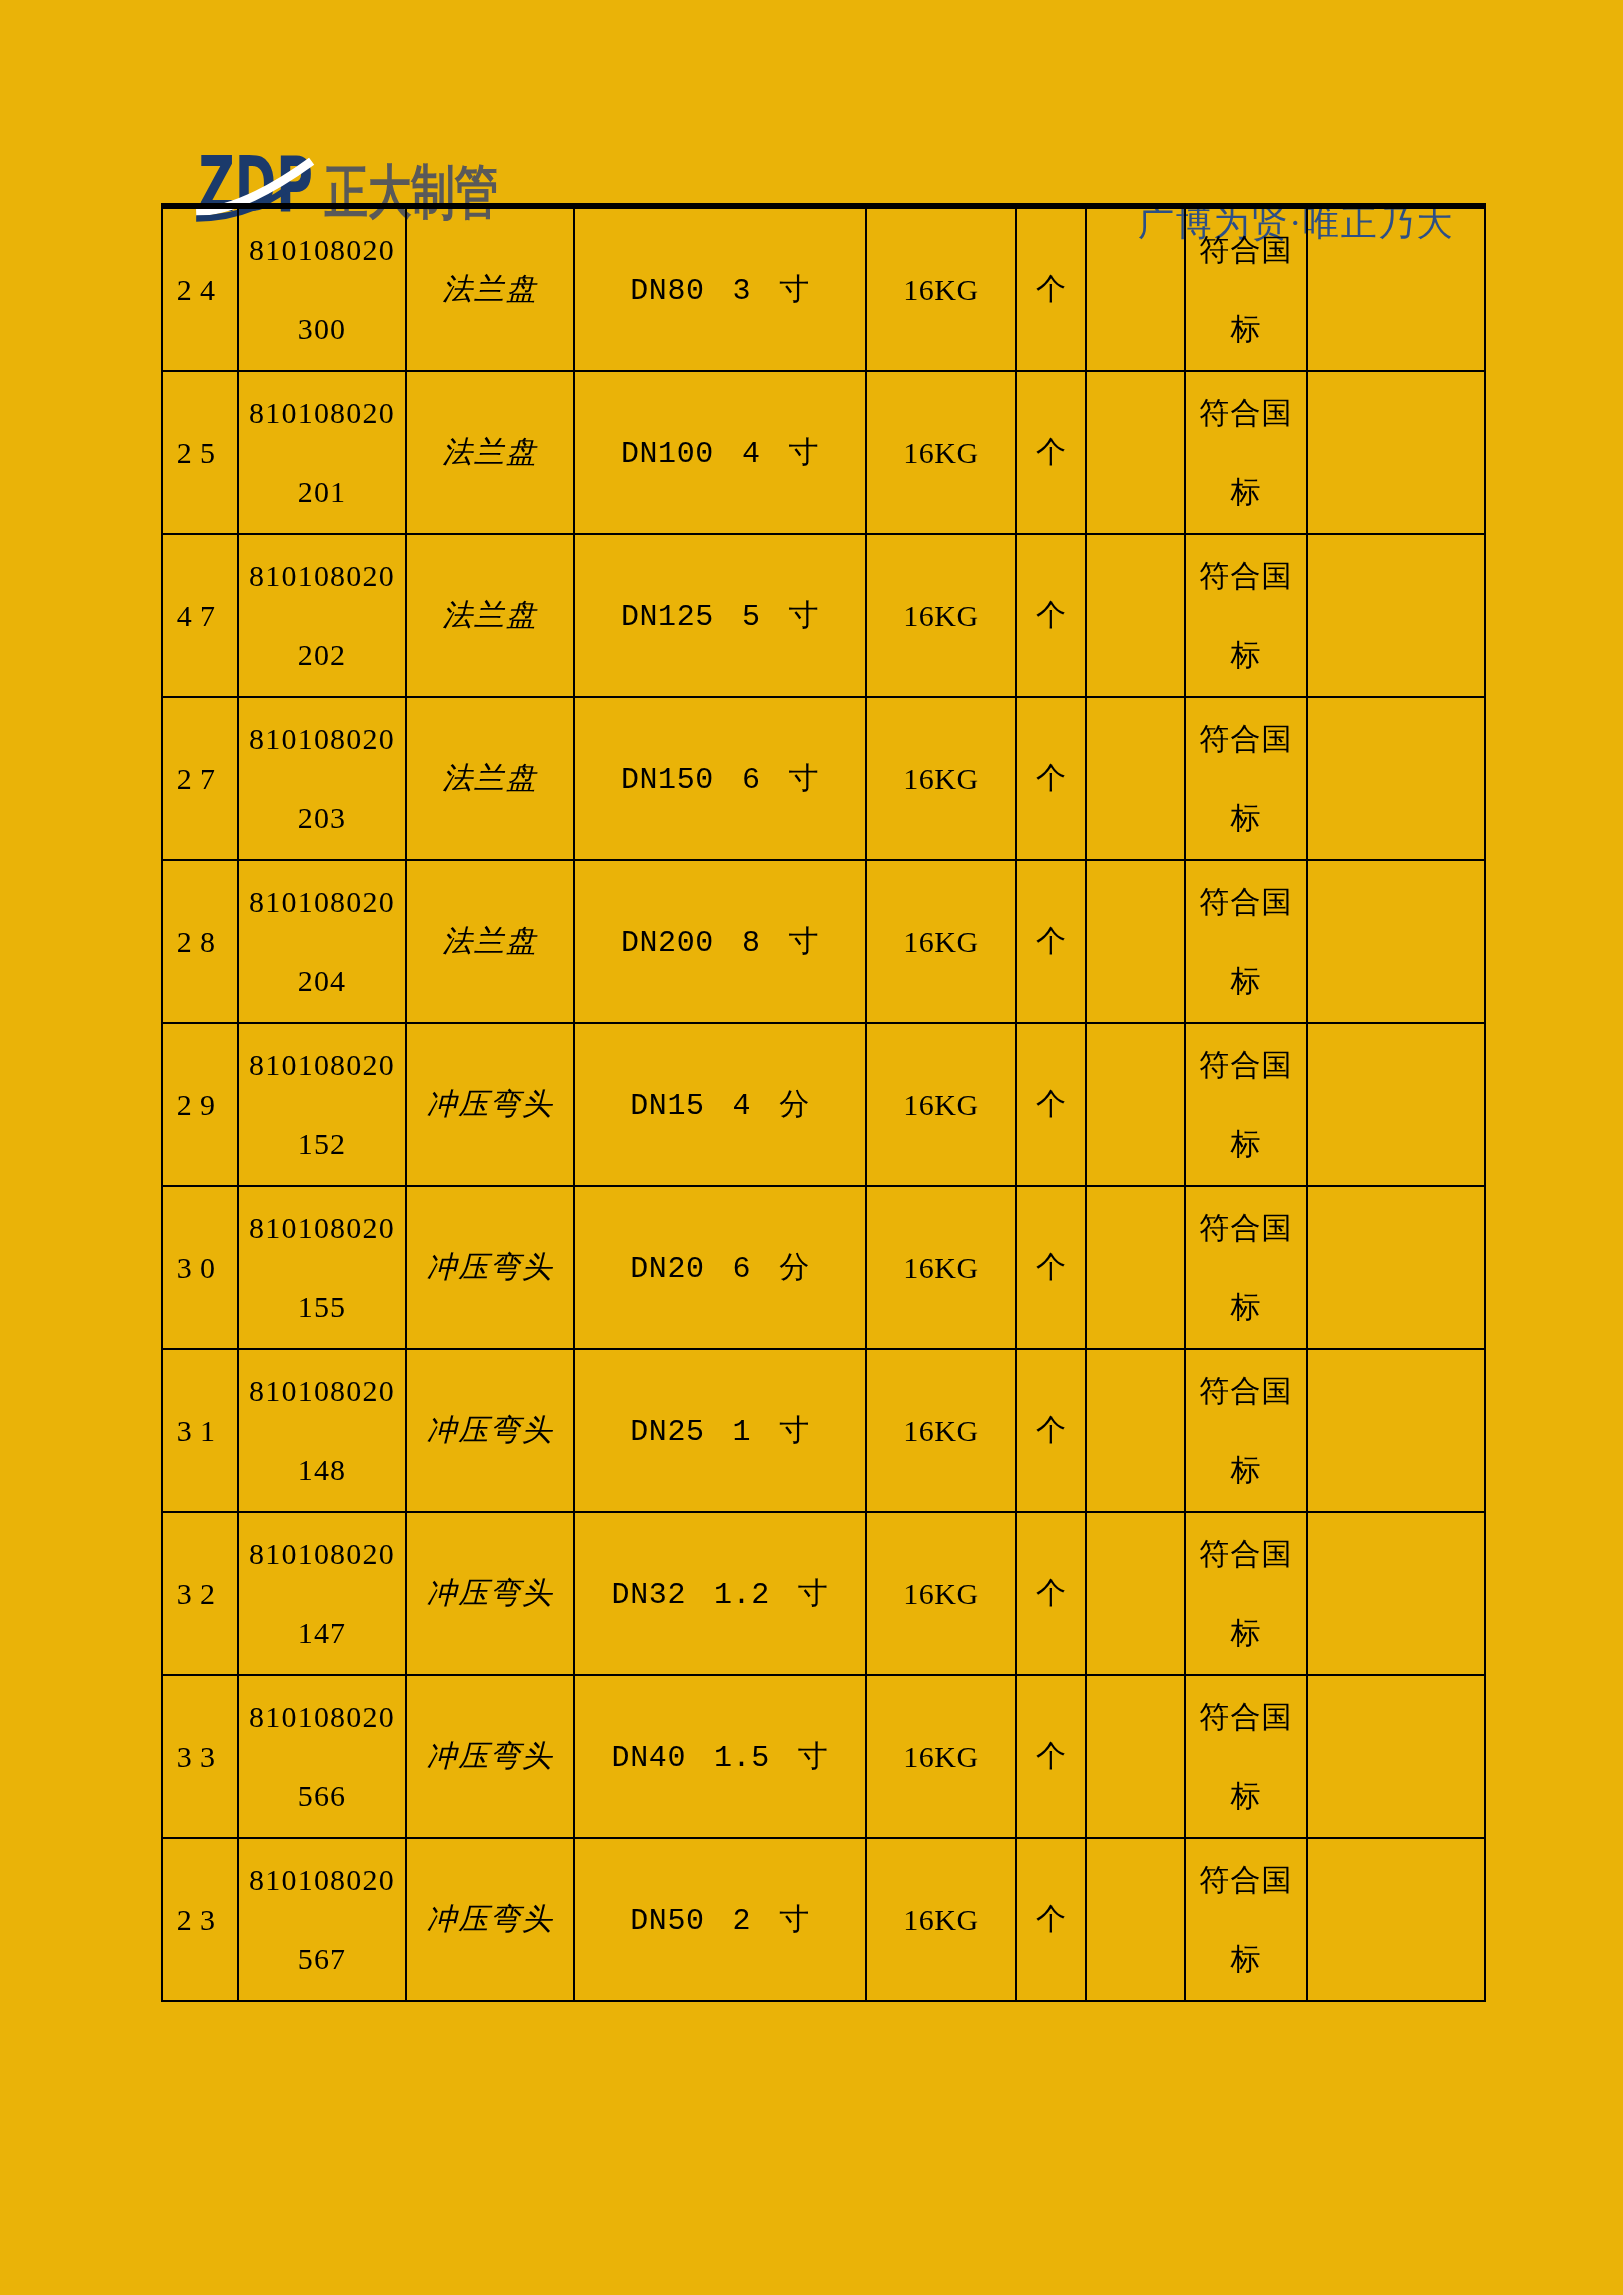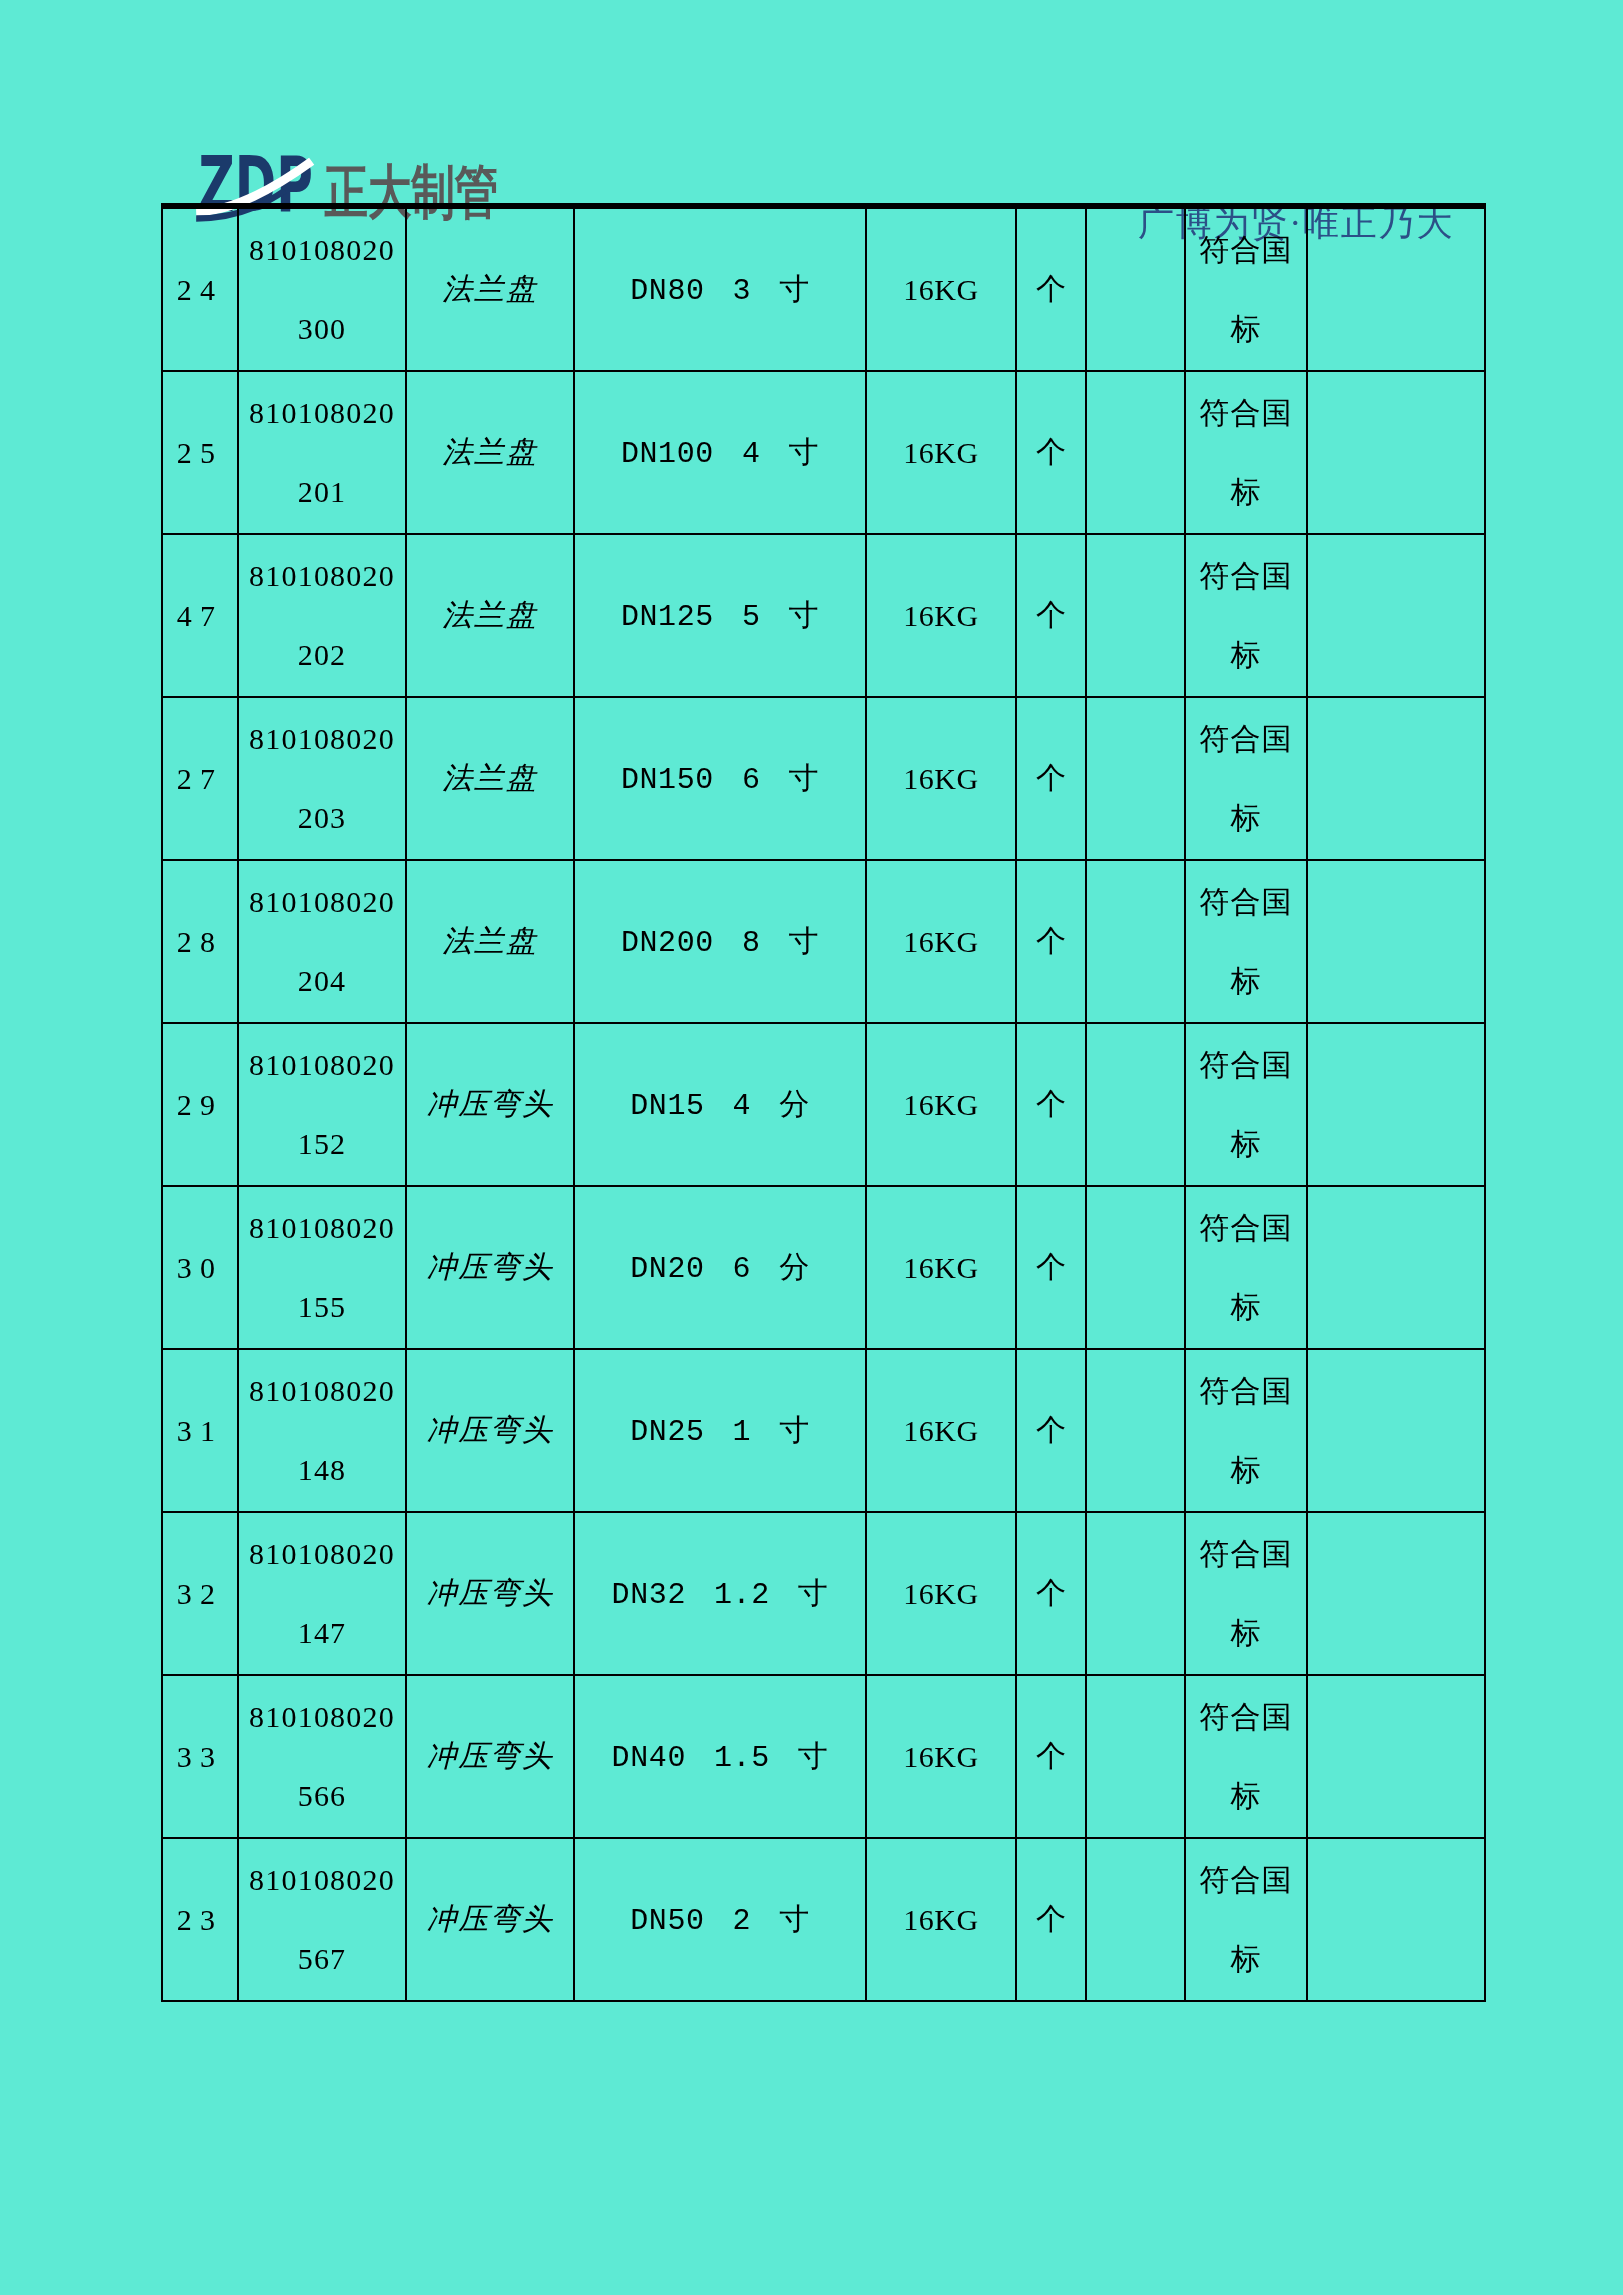--- a/index.html
+++ b/index.html
@@ -1,20 +1,20 @@
 <!DOCTYPE html>
 <html style="font-size:9.4px"><head>
 <meta charset="utf-8">
 <style>
   html,body{margin:0;padding:0;background:#ffffff;}
   .page{
     position:relative;
     width:1623px;
     height:2295px;
-    background:#5eead4;
+    background:#eab308;
     color:#000;
     font-family:"Liberation Serif","DejaVu Serif",serif;
     overflow:hidden;
   }
   
   .logo{position:absolute;left:196px;top:152px;}
   .slogan{
     position:absolute;
     left:1138px;top:155px;
     width:327px;

